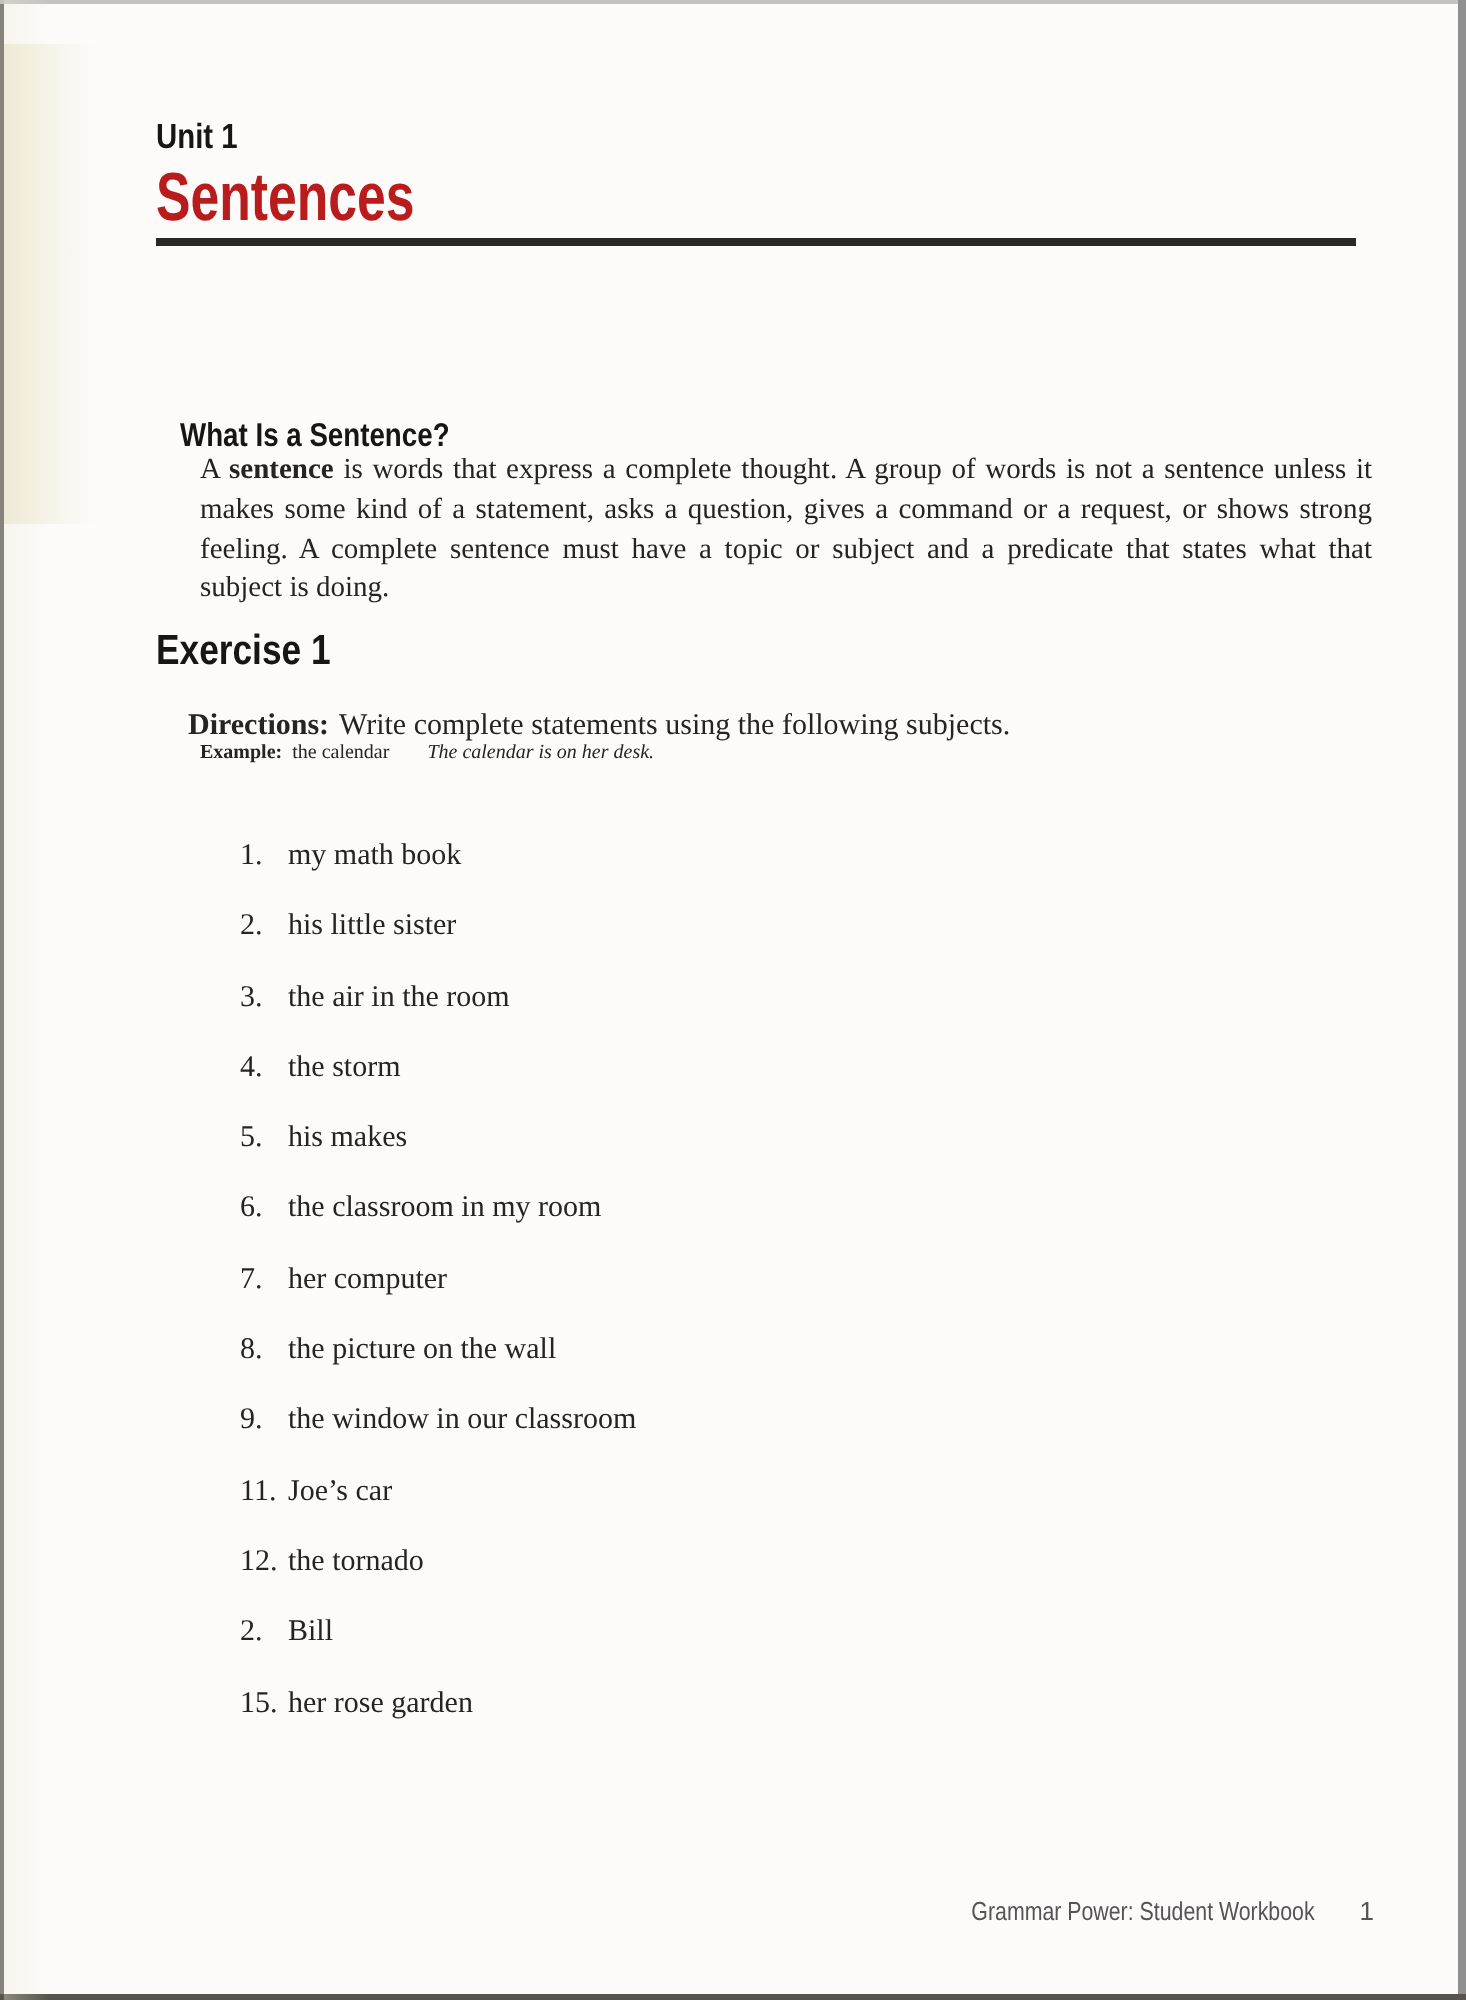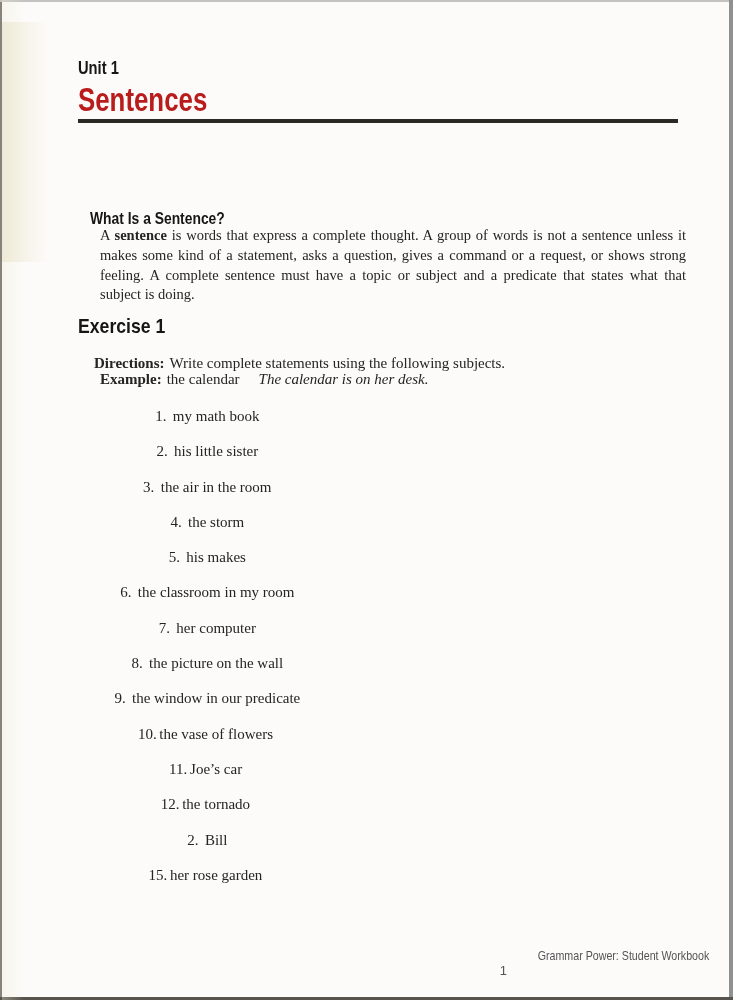--- a/index.html
+++ b/index.html
@@ -52,38 +52,38 @@
   .exercise-heading {
     position: absolute; left: 78px; top: 314px; margin: 0;
     font-size: 21px; font-weight: 700; color: #171614;
   }
   .directions {
     position: absolute; left: 78px; top: 339px; margin: 16px; font-size: 15px;
   }
   .directions b { font-weight: 700; }
   .dir-text { margin-left: 5px; }
   .example {
-    position: absolute; left: 100px; top: 371px; margin: 0; font-size: 15px;
+    position: absolute; left: 100px; top: 371px; margin: 0; font-size: 10px;
   }
   .example b { font-weight: 700; }
   .ex-subject { margin-left: 5px; }
   .ex-italic { font-style: italic; margin-left: 19px; }
 
   .subject-list {
-    position: absolute; left: 104px; top: 402px; margin: 4px; padding: 0;
-    list-style: none; font-size: 15px; text-align: center;
+    position: absolute; left: 104px; top: 402px; margin: 16px; padding: 0;
+    list-style: none; font-size: 15px;
   }
   .subject-list li { line-height: 20px; margin-bottom: 15.3px; white-space: nowrap; }
   .item-num { display: inline-block; width: 24px; }
 
   .page-footer {
     position: absolute; right: 46px; top: 948px;
     display: flex; align-items: baseline;
     font-family: "Liberation Sans", sans-serif;
-    font-size: 13px; color: #545456; flex-direction: column;
+    font-size: 13px; color: #545456;
   }
   .footer-title { display: inline-block; transform: scaleX(0.82); transform-origin: 100% 50%; white-space: nowrap; }
   .footer-page { margin-left: 22px; }
 </style>
 </head>
 <body>
 
 <div class="edge edge-left"></div>
 <div class="edge edge-top"></div>
 <div class="edge edge-right"></div>
@@ -115,22 +115,21 @@
 
 <ol class="subject-list">
   <li><span class="item-num">1.</span><span>my math book</span></li>
   <li><span class="item-num">2.</span><span>his little sister</span></li>
   <li><span class="item-num">3.</span><span>the air in the room</span></li>
   <li><span class="item-num">4.</span><span>the storm</span></li>
   <li><span class="item-num">5.</span><span>his makes</span></li>
   <li><span class="item-num">6.</span><span>the classroom in my room</span></li>
   <li><span class="item-num">7.</span><span>her computer</span></li>
   <li><span class="item-num">8.</span><span>the picture on the wall</span></li>
-  <li><span class="item-num">9.</span><span>the window in our predicate</span></li>
-  <li><span class="item-num">10.</span><span>the vase of flowers</span></li>
+  <li><span class="item-num">9.</span><span>the window in our classroom</span></li>
   <li><span class="item-num">11.</span><span>Joe’s car</span></li>
   <li><span class="item-num">12.</span><span>the tornado</span></li>
   <li><span class="item-num">2.</span><span>Bill</span></li>
   <li><span class="item-num">15.</span><span>her rose garden</span></li>
 </ol>
 
 <div class="page-footer">
   <span class="footer-title">Grammar Power: Student Workbook</span>
   <span class="footer-page">1</span>
 </div>

